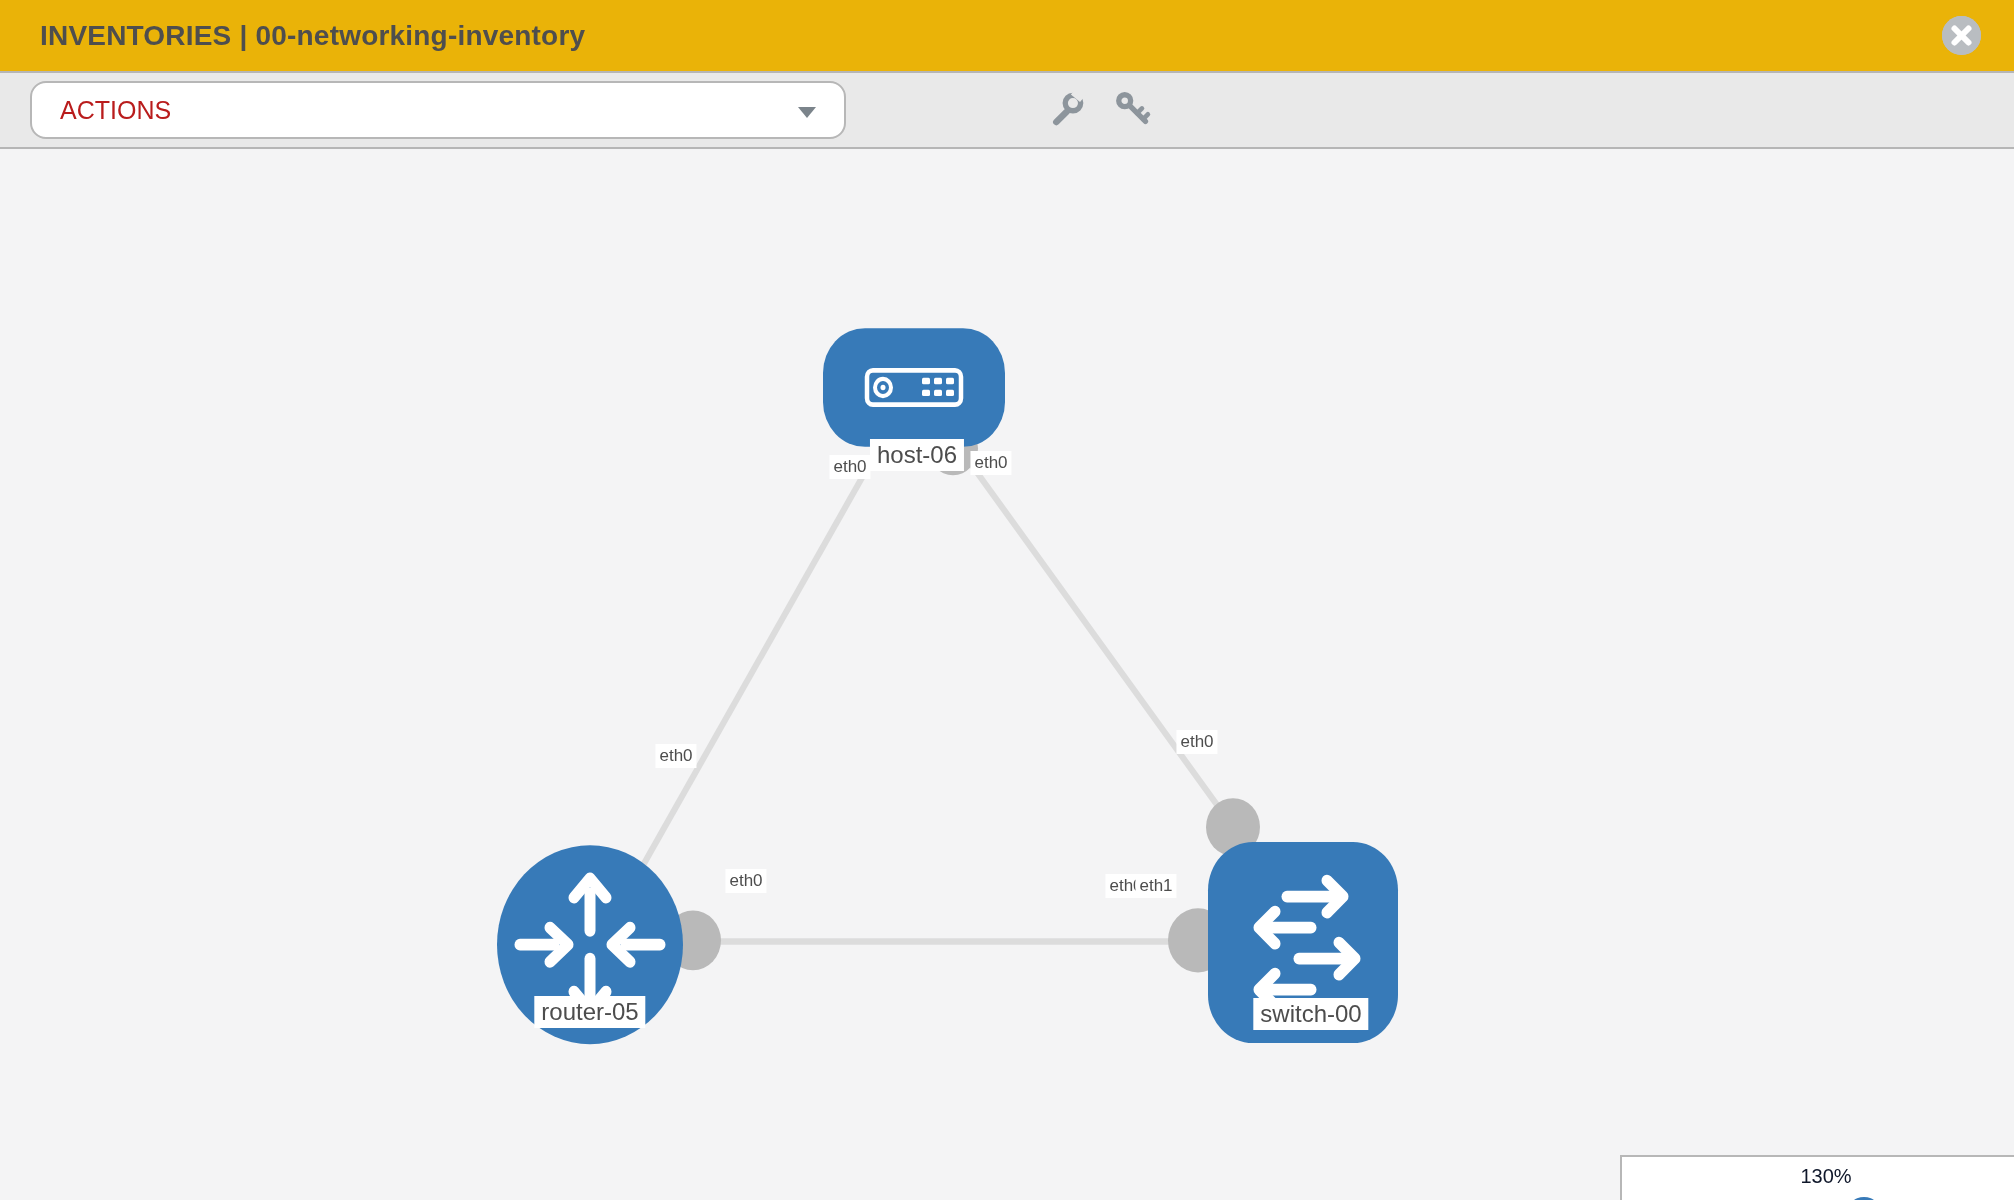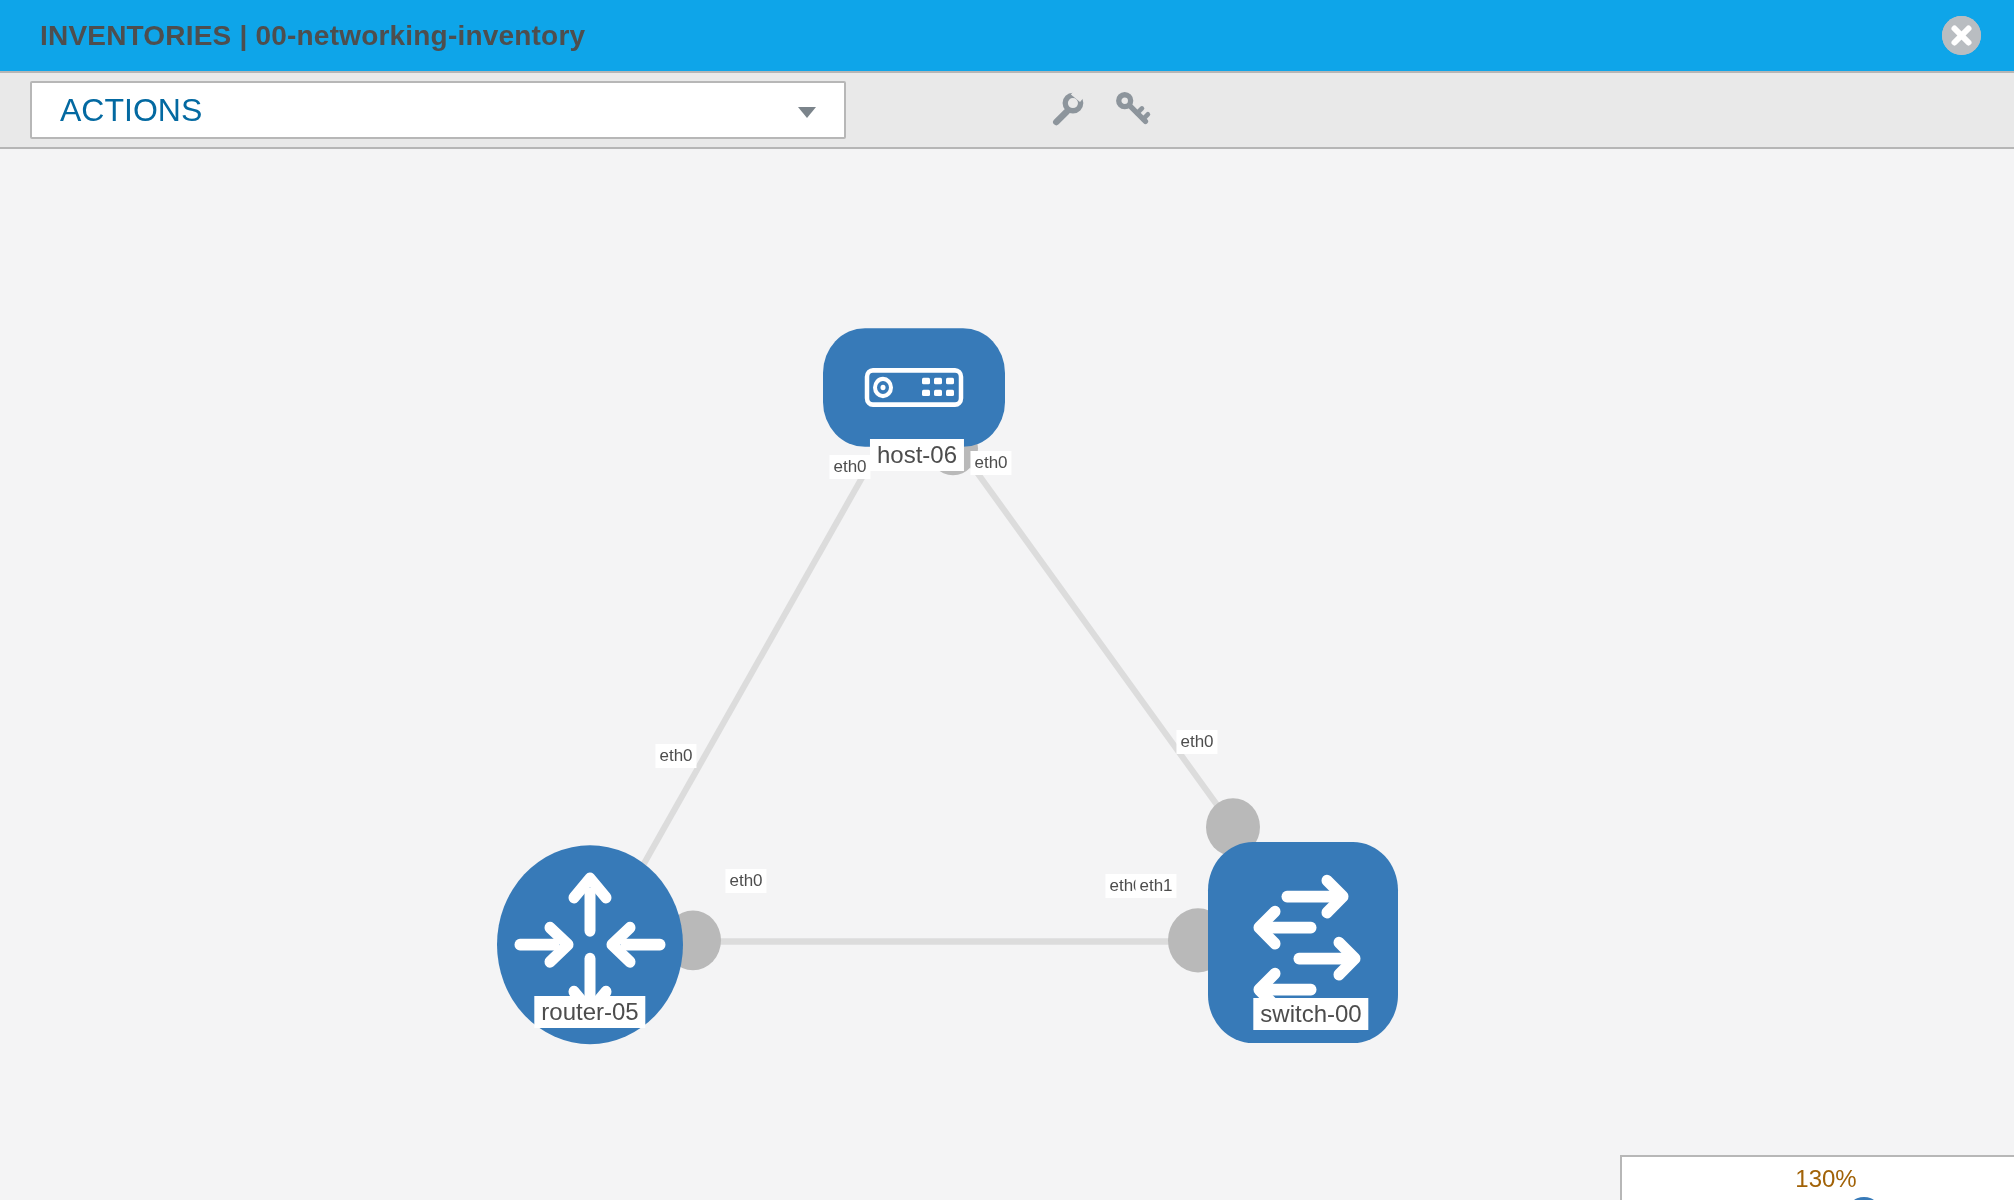--- a/index.html
+++ b/index.html
@@ -1,46 +1,46 @@
 <!DOCTYPE html>
 <html><head>
 <meta charset="utf-8">
 <style>
   * { margin:0; padding:0; box-sizing:border-box; }
   html,body { width:2014px; height:1200px; overflow:hidden; }
   body { font-family:"Liberation Sans", sans-serif; background:#ffffff; position:relative; }
 
   
-  .header { position:absolute; left:0; top:0; width:100%; height:71px; background:#0ea5e9;text-decoration:underline; }
+  .header { position:absolute; left:0; top:0; width:100%; height:71px; background:#eab308;text-decoration:underline; }
   .page-title { position:absolute; left:40px; top:0; line-height:71px; font-size:28px; font-weight:700; color:#4e4e4e; letter-spacing:.2px; }
   .close-btn { position:absolute; right:33px; top:16px; width:39px; height:39px; border:none; border-radius:50%; background:#b9bdc1; cursor:pointer; padding:0; }
 
   
   .toolbar { position:absolute; left:0; top:71px; width:100%; height:78px; background:#e9e9e9; border-top:2px solid #b6b6b6; border-bottom:2px solid #b6b6b6; }
-  .select-box { position:absolute; height:58px; background:#ffffff; border:2px solid #b7b7b7; border-radius:2px; display:flex; align-items:center; font-size:32px; color:#0369a1; cursor:pointer; }
+  .select-box { position:absolute; height:58px; background:#ffffff; border:2px solid #b7b7b7; border-radius:16px; display:flex; align-items:center; font-size:25px; color:#b91c1c; cursor:pointer; }
   .select-actions { left:30px; top:8px; width:816px; padding-left:28px; }
   .select-search  { left:1127px; top:8px; width:882px; padding-left:18px; }
   .caret { position:absolute; width:0; height:0; border-left:9px solid transparent; border-right:9px solid transparent; border-top:11px solid #7b848b; }
   .select-actions .caret { right:28px; top:24px; }
   .select-search  .caret { right:26px; top:24px; }
   .tool-btn { position:absolute; top:16px; width:42px; height:42px; background:transparent; border:none; cursor:pointer; padding:0; }
   .tool-btn.wrench { left:1046px; }
   .tool-btn.key    { left:1112px; }
 
   
   .canvas { position:absolute; left:0; top:149px; width:2014px; height:1124px; background:#f4f4f5; }
   #graph { position:absolute; left:0; top:0; width:100%; height:100%; }
   #chips { position:absolute; left:0; top:0; width:100%; height:100%; pointer-events:none; }
   .chip { position:absolute; transform:translate(-50%,-50%); background:#ffffff; color:#4d4d4d; white-space:nowrap; }
   .chip-interface { font-size:17px; padding:2px 4px; }
   .chip-node { font-size:24px; padding:2px 7px; }
 
   
   .zoom-panel { position:absolute; right:0; bottom:0; width:394px; height:118px; background:#ffffff; border-left:2px solid #b7b7b7; border-top:2px solid #b7b7b7; }
-  .zoom-value { position:absolute; left:70px; top:8px; width:268px; text-align:center; font-size:24px; color:#a16207; }
+  .zoom-value { position:absolute; left:70px; top:8px; width:268px; text-align:center; font-size:20px; color:#0f172a; }
   .zoom-btn { position:absolute; background:none; border:none; font-size:36px; font-weight:700; color:#8a9298; cursor:pointer; line-height:36px; padding:0; }
   .zoom-minus { left:22px; top:38px; }
   .zoom-plus  { left:344px; top:38px; }
   .slider-track { position:absolute; left:68px; top:45px; width:270px; height:25px; background:#ffffff; border:2px solid #b7b7b7; border-radius:13px; cursor:pointer; }
   .slider-handle { position:absolute; top:50%; width:36px; height:36px; border-radius:50%; background:#377ab8; transform:translate(-50%,-50%); cursor:grab; }
   .accent-strip { position:absolute; left:-2px; right:0; bottom:0; height:8px; background:#377ab8; }
 </style>
 </head>
 <body>
 

